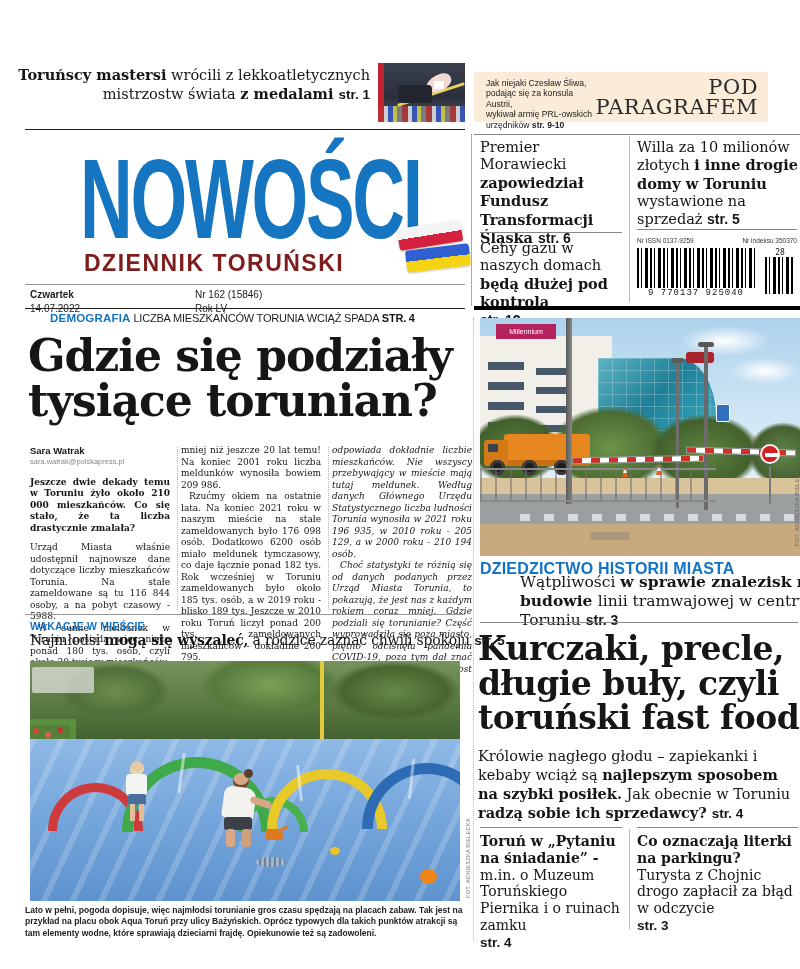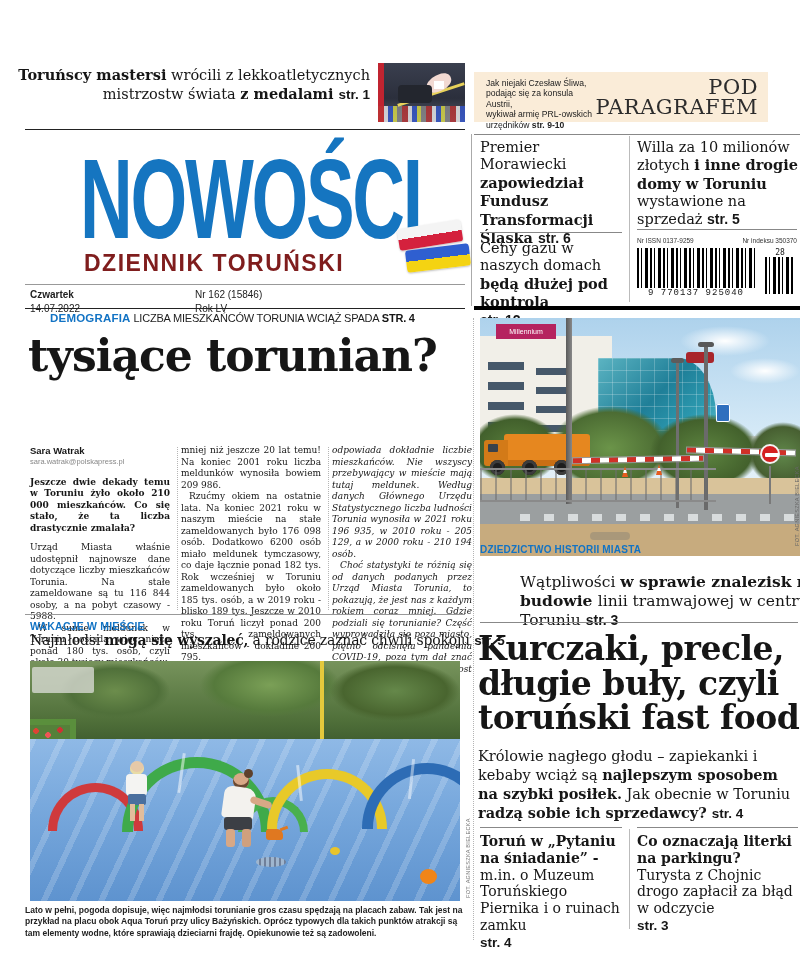--- a/index.html
+++ b/index.html
@@ -142,20 +142,21 @@
       <div class="bars" style="position:absolute;left:128px;top:9px;width:28px;height:37px;"></div>
     </div>
   </div>
 
   <div class="rule thick" style="left:474px;top:306px;width:326px;"></div>
 
   <div class="abs kicker-row">
     <span class="kicker" style="font-size:11.5px;">DEMOGRAFIA</span><span class="rest"> LICZBA MIESZKAŃCÓW TORUNIA WCIĄŻ SPADA </span><span class="pageref" style="font-size:11px;">STR. 4</span>
   </div>
   <div class="abs headline">
+    <div style="white-space:nowrap;">Gdzie się podziały</div>
     <div style="white-space:nowrap;">tysiące torunian?</div>
   </div>
 
   <div class="col" style="left:30px;">
     <div class="byline-name">Sara Watrak</div>
     <div class="byline-mail">sara.watrak@polskapress.pl</div>
     <p class="lead-q">Jeszcze dwie dekady temu w Toruniu żyło około 210 000 mieszkańców. Co się stało, że ta liczba drastycznie zmalała?</p>
     <p>Urząd Miasta właśnie udostępnił najnowsze dane dotyczące liczby mieszkańców Torunia. Na stałe zameldowane są tu 116 844 osoby, a na pobyt czasowy - 5988.</p>
     <p class="ind">W sumie meldunek w Toruniu posiada więc nieco ponad 180 tys. osób, czyli około 30 tysięcy mieszkańców</p>
   </div>
@@ -264,21 +265,21 @@
     <div class="ph-shape" style="left:142px;top:148px;width:6px;height:11px;background:linear-gradient(180deg,#e65c1e 0 40%,#fff 40% 60%,#e65c1e 60%);clip-path:polygon(50% 0,100% 100%,0 100%);"></div>
     <div class="ph-shape" style="left:176px;top:146px;width:6px;height:11px;background:linear-gradient(180deg,#e65c1e 0 40%,#fff 40% 60%,#e65c1e 60%);clip-path:polygon(50% 0,100% 100%,0 100%);"></div>
 
     <div class="ph-shape" style="left:236px;top:86px;width:14px;height:18px;background:#2f6fbe;border-radius:2px;box-shadow:inset 0 0 0 1px #fff;"></div>
     <div class="ph-shape" style="left:280px;top:126px;width:20px;height:20px;border-radius:50%;background:#d42020;box-shadow:inset 0 0 0 2px #fff0;border:2px solid #f3f3f3;"></div>
     <div class="ph-shape" style="left:285px;top:135px;width:14px;height:4px;background:#fff;border-radius:1px;"></div>
     <div class="ph-shape" style="left:289px;top:148px;width:2px;height:38px;background:#7a7a7a;"></div>
     <div class="vcredit" style="left:314px;top:228px;color:#666;">FOT. AGNIESZKA BIELECKA</div>
   </div>
 
-  <div class="abs kicker" style="left:480px;top:544px;font-size:10px;">DZIEDZICTWO HISTORII MIASTA</div>
+  <div class="abs kicker" style="left:480px;top:560px;font-size:16px;">DZIEDZICTWO HISTORII MIASTA</div>
   <div class="abs tram-head">
     <span>Wątpliwości </span><span class="b">w sprawie znalezisk na budowie </span><span>linii tramwajowej w centrum Toruniu </span><span class="pageref" style="font-size:14px;">str. 3</span>
   </div>
   <div class="rule" style="left:480px;top:622px;width:318px;background:#888;"></div>
 
   <div class="abs fast-headline">
     <div>Kurczaki, precle,</div>
     <div>długie buły, czyli</div>
     <div>toruński fast food</div>
   </div>

